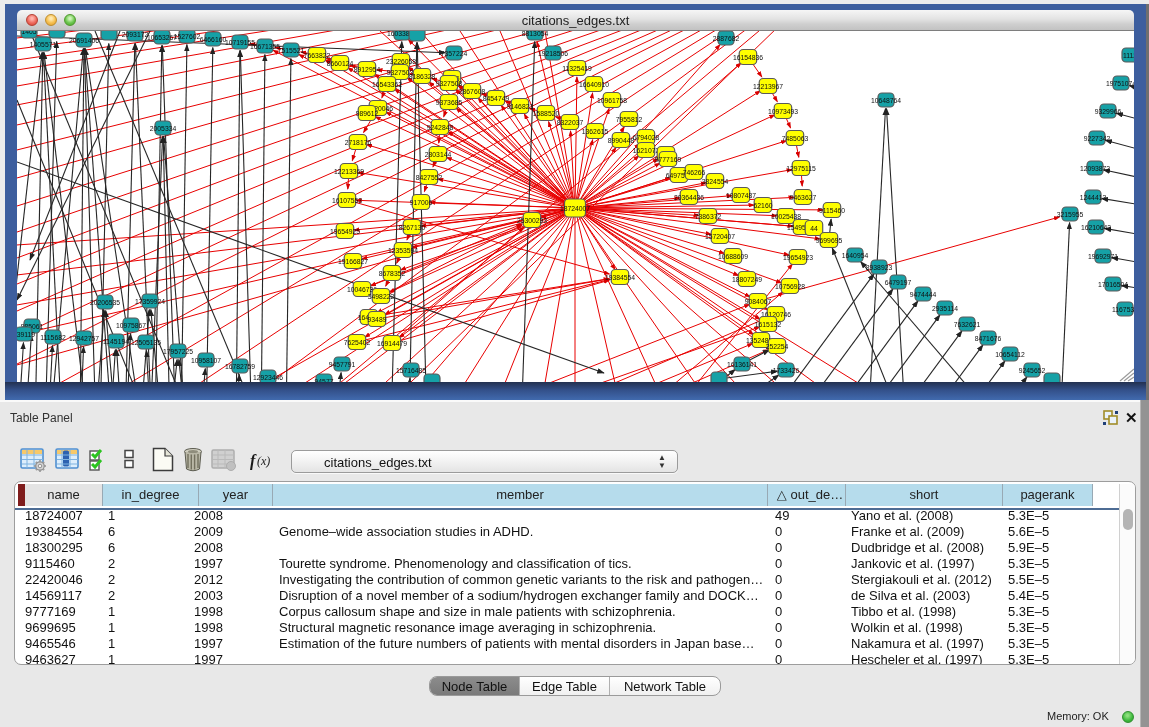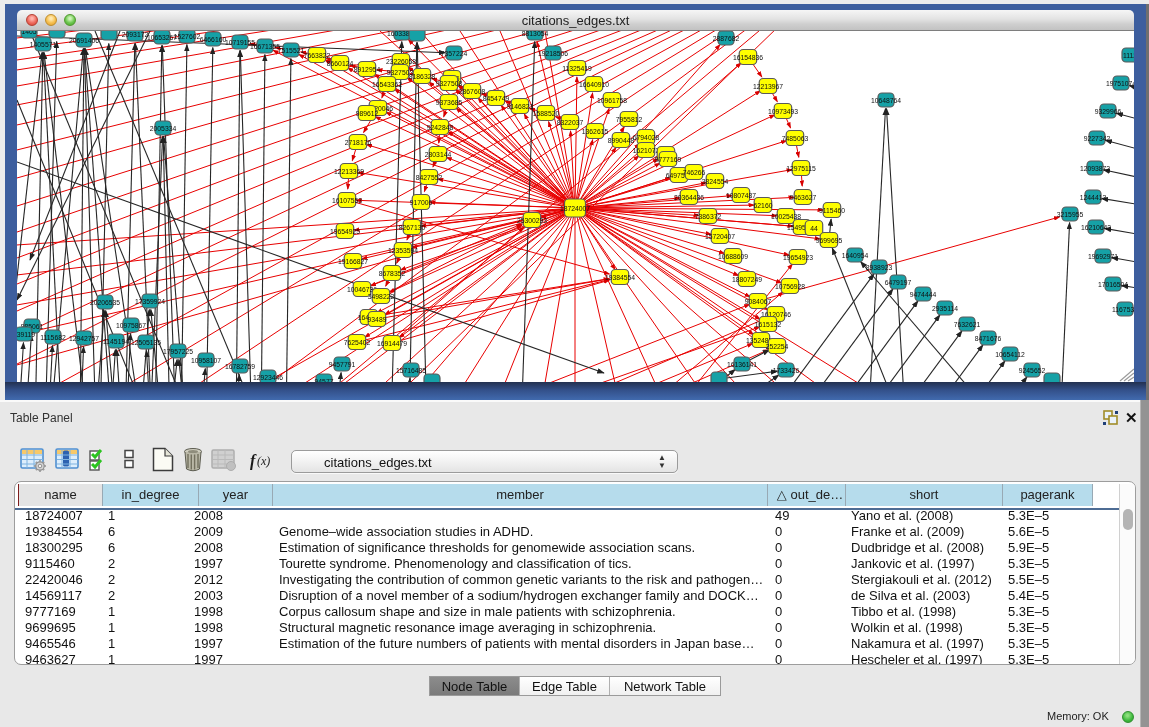--- a/index.html
+++ b/index.html
@@ -28,35 +28,35 @@
 #combo{position:absolute;left:291px;top:450px;width:387px;height:23px;border:1px solid #9b9b9b;border-radius:5px;
  background:linear-gradient(#ffffff,#f2f2f2 50%,#e4e4e4);box-shadow:0 1px 1px rgba(255,255,255,.8);}
 #combo .ct{position:absolute;left:32px;top:4px;font-size:13px;color:#111}
 #combo .ca{position:absolute;right:11px;top:3px;font-size:8px;color:#333;line-height:8px;text-align:center}
 #tablebox{position:absolute;left:14px;top:481px;width:1122px;height:184px;background:#fff;
  border:1px solid #9d9d9d;border-radius:7px;overflow:hidden}
 #thead{position:absolute;left:0;top:2px;width:1104px;height:24px;border-bottom:0}
 #hline{position:absolute;left:0;top:24px;width:1104px;height:2px;background:#4d6c94}
 .th{position:absolute;top:0;height:22px;background:#b6dcec;border-right:1px solid #98a9b4;
  font-size:13px;color:#222;text-align:center;line-height:22px}
-#th1{left:3px;width:85px;background:#e4e4e4;border-left:1px solid #7f1d1d}
+#th1{left:3px;width:85px;background:#e4e4e4;border-left:7px solid #7f1d1d}
 #th2{left:88px;width:96px}
 #th3{left:184px;width:74px}
 #th4{left:258px;width:495px}
 #th5{left:753px;width:78px;text-align:center;padding-left:7px}
 #th6{left:831px;width:157px}
 #th7{left:988px;width:90px}
 #tbody{position:absolute;left:3px;top:26px;width:1101px;height:158px;font-size:13px;color:#111}
 .tr{position:relative;height:16px;white-space:nowrap}
 .tr div{position:absolute;top:0;height:16px;line-height:16px;overflow:hidden}
 .c1{left:7px;width:80px}.c2{left:90px;width:90px}.c3{left:176px;width:70px}
 .c4{left:261px;width:489px}.c5{left:757px;width:70px}.c6{left:833px;width:152px}.c7{left:990px;width:86px}
 #vscroll{position:absolute;right:0;top:2px;width:16px;height:180px;border-left:1px solid #d0d0d0;background:#fbfbfb}
 #vthumb{position:absolute;left:2.5px;top:25px;width:10px;height:21px;border-radius:5px;background:#b4b4b4}
-#tabs{position:absolute;left:429px;top:676px;height:20px;border:1px solid #9a9a9a;border-radius:0;overflow:hidden;
+#tabs{position:absolute;left:429px;top:676px;height:20px;border:1px solid #9a9a9a;border-radius:8px;overflow:hidden;
  background:linear-gradient(#ffffff,#f0f0f0)}
 #tabs div{float:left;height:20px;line-height:19px;font-size:13px;color:#111;text-align:center}
 #tabsel{width:89px;background:linear-gradient(#8c8c8c,#787878);color:#e8e8e8}
 #tab2{width:90px;border-left:1px solid #b0b0b0}
 #tab3{width:111px;border-left:1px solid #b0b0b0}
 #status{position:absolute;left:1047px;top:710px;font-size:11px;color:#222}
 #memled{position:absolute;left:1122px;top:711px;width:12px;height:12px;border-radius:50%;
  background:radial-gradient(circle at 45% 35%,#8ee07e 10%,#3cb83c 60%,#2b9a2b);border:1px solid #2f8f2f}
 </style></head>
 <body>
@@ -713,21 +713,20 @@
         <div class="c3">2009</div>
         <div class="c4">Genome–wide association studies in ADHD.</div>
         <div class="c5">0</div>
         <div class="c6">Franke et al. (2009)</div>
         <div class="c7">5.6E–5</div>
       </div>
 <div class="tr">
         <div class="c1">18300295</div>
         <div class="c2">6</div>
         <div class="c3">2008</div>
-        <div class="c4">Estimation of significance thresholds for genomewide association scans.</div>
         <div class="c5">0</div>
         <div class="c6">Dudbridge et al. (2008)</div>
         <div class="c7">5.9E–5</div>
       </div>
 <div class="tr">
         <div class="c1">9115460</div>
         <div class="c2">2</div>
         <div class="c3">1997</div>
         <div class="c4">Tourette syndrome. Phenomenology and classification of tics.</div>
         <div class="c5">0</div>

